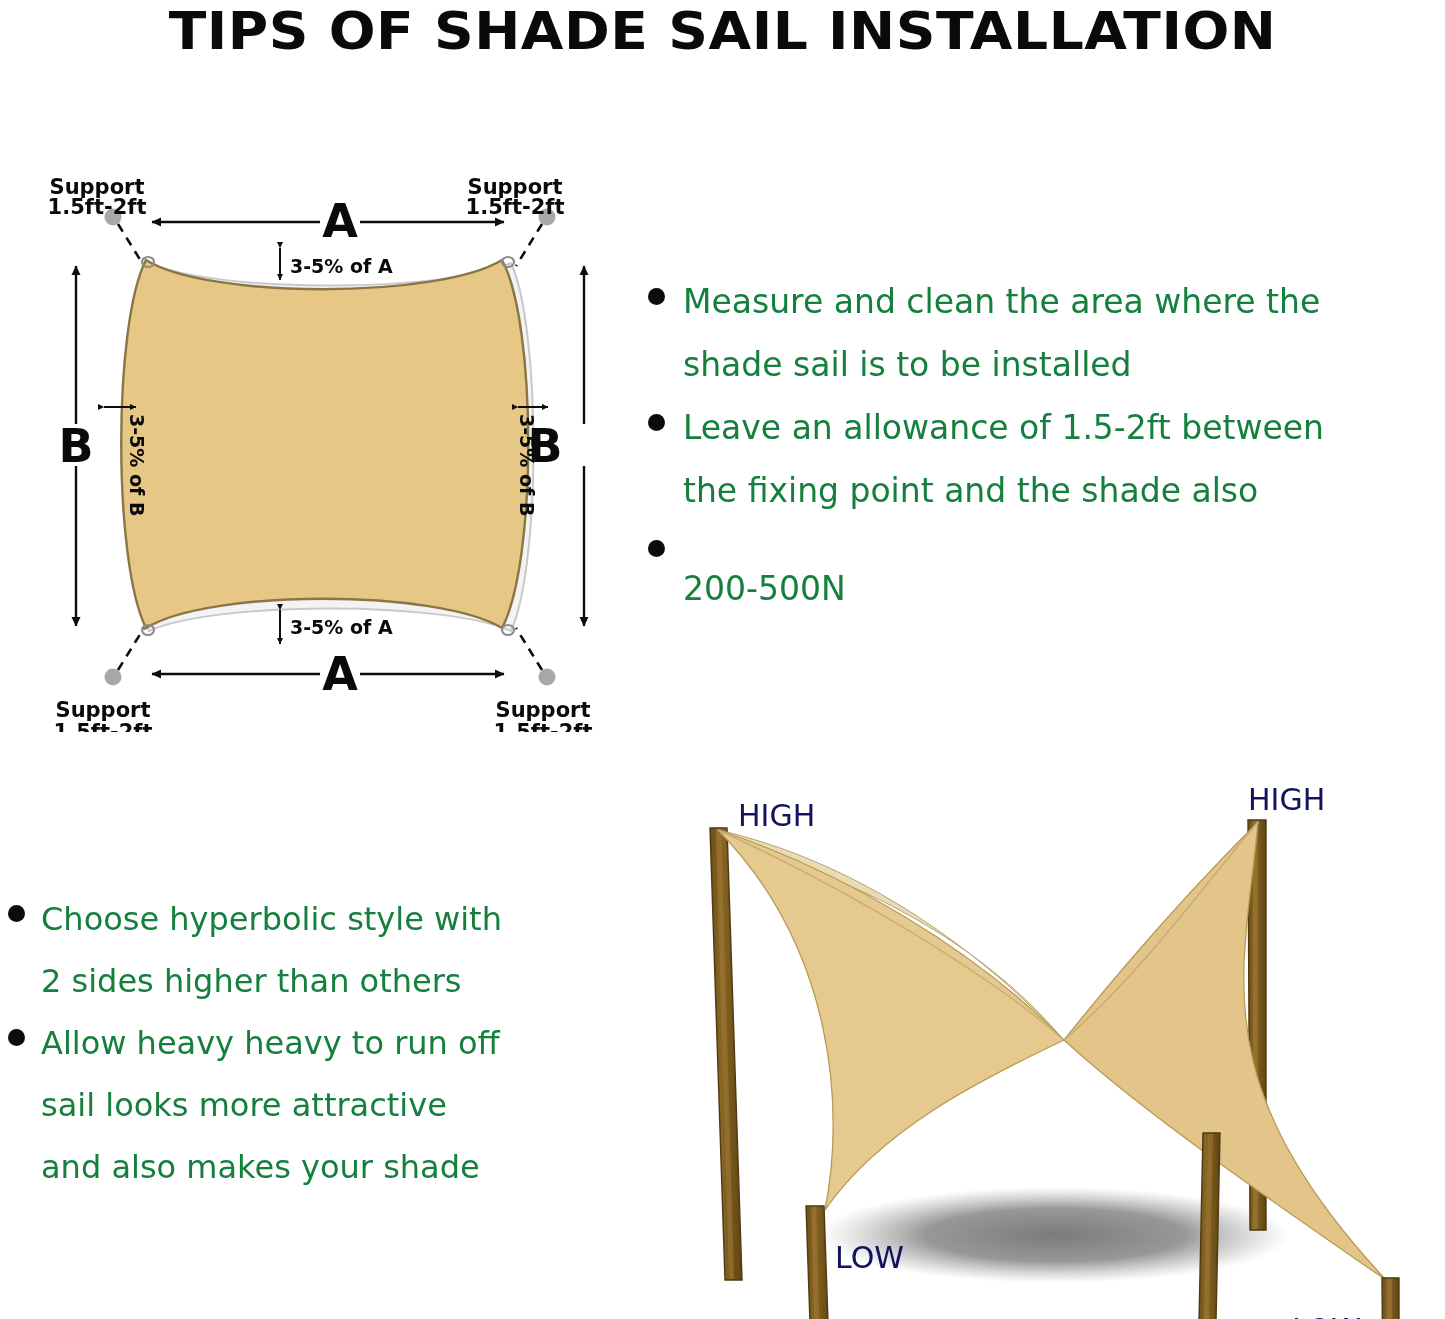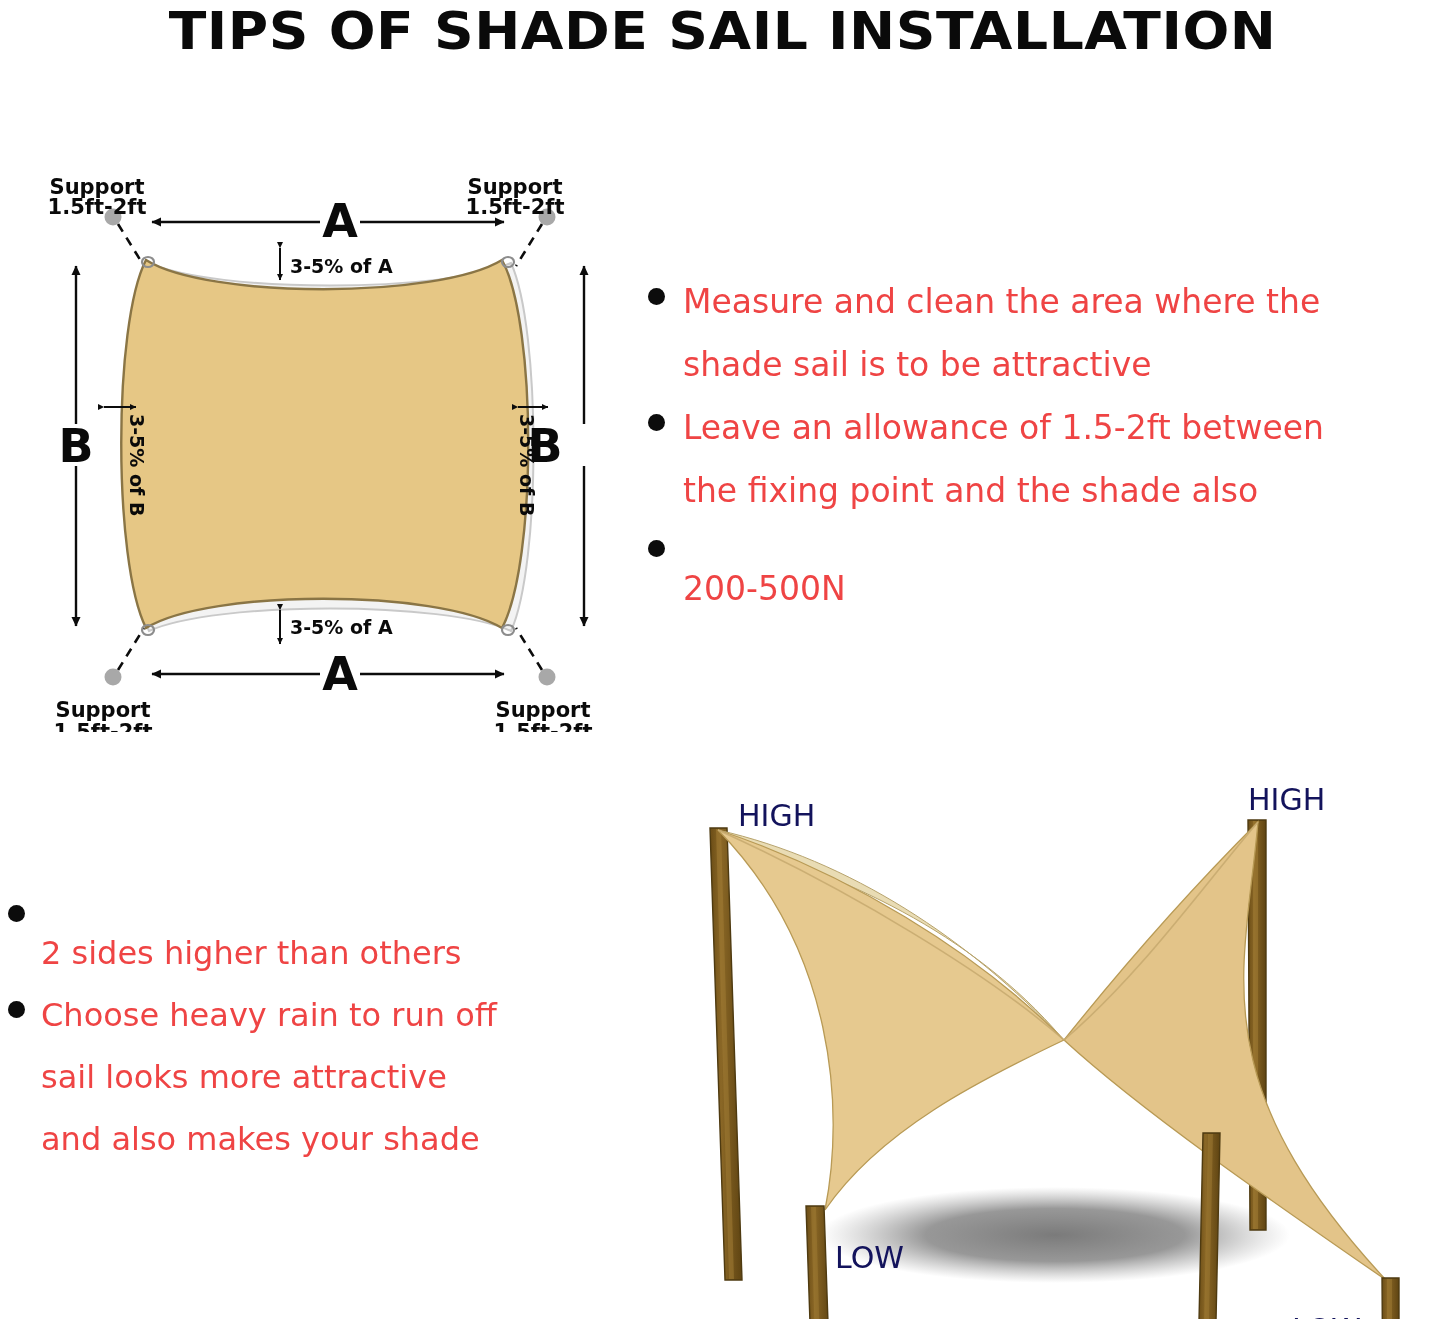--- a/index.html
+++ b/index.html
@@ -75,21 +75,21 @@
     height: 17px;
     border-radius: 50%;
     background: #0c0c0c;
     margin-top: 18px;
     margin-right: 18px;
   }
   .bullet-dot.hidden { visibility: hidden; }
   .bullet-text {
     font-size: 33px;
     line-height: 63px;
-    color: #ef4444;
+    color: #15803d;
     white-space: nowrap;
   }
 
   
   #bottom-section {
     position: absolute;
     left: 0;
     top: 760px;
     width: 1445px;
     height: 559px;
@@ -227,21 +227,21 @@
   </div>
 
   <div id="tips-list-top">
 
     <div class="bullet-row">
       <span class="bullet-dot"></span>
       <span class="bullet-text">Measure and clean the area where the</span>
     </div>
     <div class="bullet-row">
       <span class="bullet-dot hidden"></span>
-      <span class="bullet-text">shade sail is to be attractive</span>
+      <span class="bullet-text">shade sail is to be installed</span>
     </div>
 
     <div class="bullet-row">
       <span class="bullet-dot"></span>
       <span class="bullet-text">Leave an allowance of 1.5-2ft between</span>
     </div>
     <div class="bullet-row">
       <span class="bullet-dot hidden"></span>
       <span class="bullet-text">the fixing point and the shade also</span>
     </div>
@@ -256,29 +256,30 @@
 
   </div>
 </div>
 
 <div id="bottom-section">
 
   <div id="tips-list-bottom">
 
     <div class="bullet-row">
       <span class="bullet-dot"></span>
+      <span class="bullet-text">Choose hyperbolic style with</span>
     </div>
     <div class="bullet-row">
       <span class="bullet-dot hidden"></span>
       <span class="bullet-text">2 sides higher than others</span>
     </div>
 
     <div class="bullet-row">
       <span class="bullet-dot"></span>
-      <span class="bullet-text">Choose heavy rain to run off</span>
+      <span class="bullet-text">Allow heavy heavy to run off</span>
     </div>
     <div class="bullet-row">
       <span class="bullet-dot hidden"></span>
       <span class="bullet-text">sail looks more attractive</span>
     </div>
     <div class="bullet-row">
       <span class="bullet-dot hidden"></span>
       <span class="bullet-text">and also makes your shade</span>
     </div>
 

